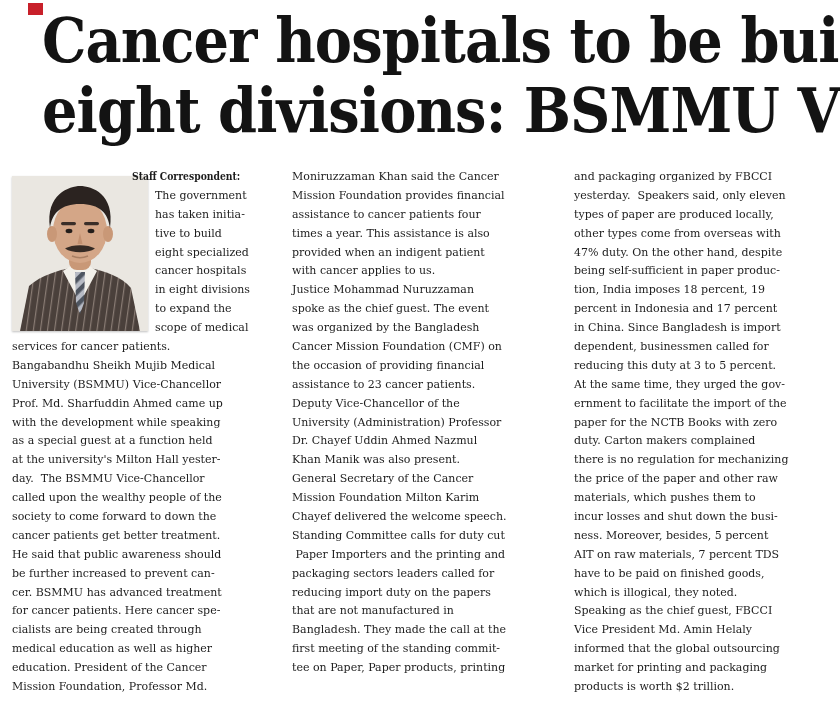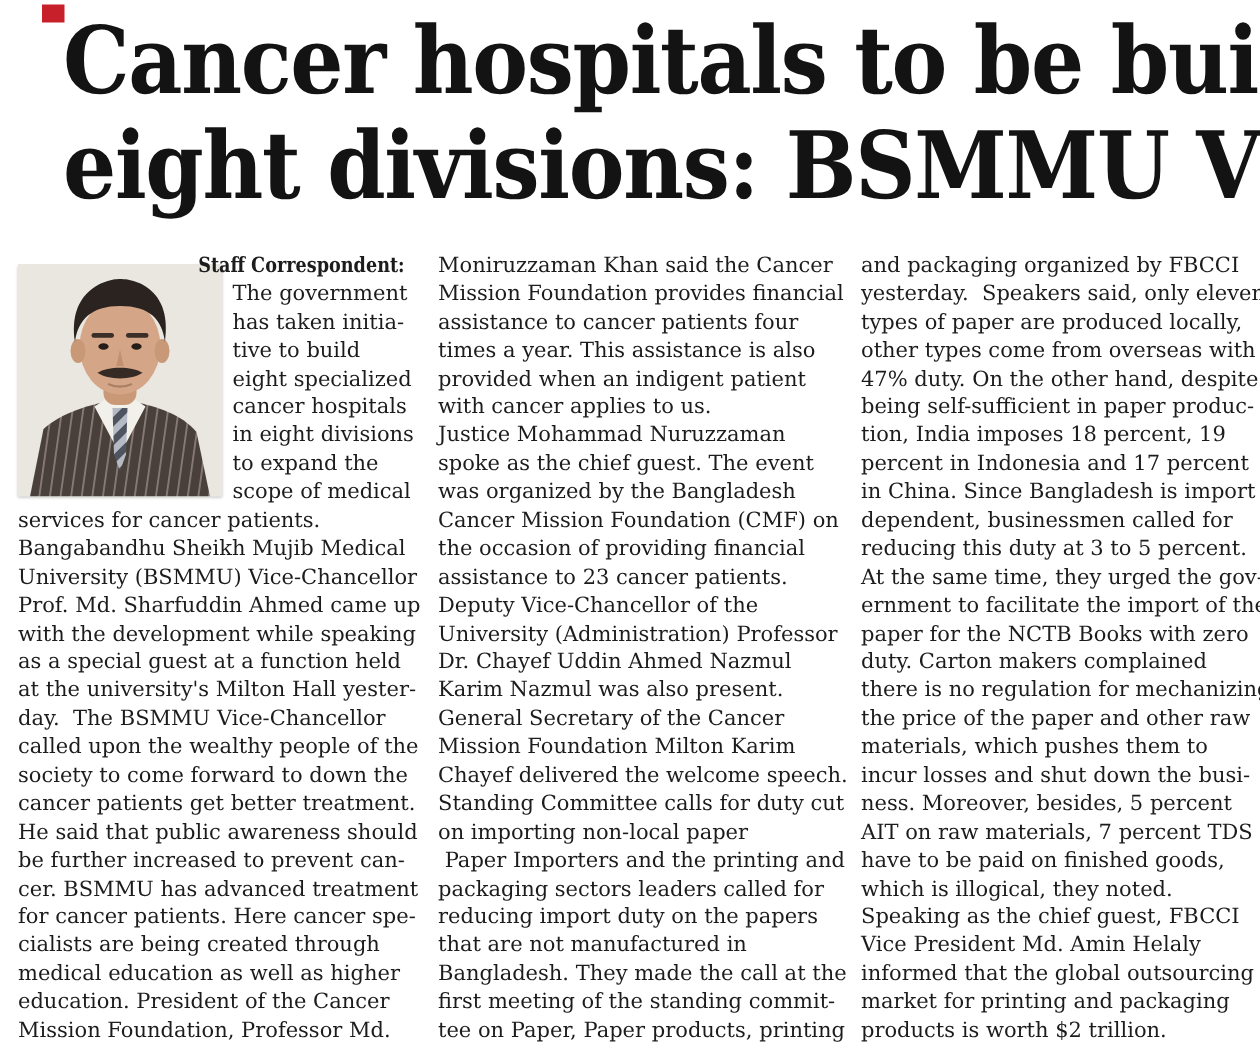--- a/index.html
+++ b/index.html
@@ -29,21 +29,21 @@
     font-size: 62px;
     line-height: 70px;
     letter-spacing: -1px;
     white-space: pre;
     transform: scaleX(0.9);
     transform-origin: 50% 50%;
   }
   .col {
     position: absolute;
     top: 168px;
-    font-size: 14px;
+    font-size: 11px;
     line-height: 18.9px;
     color: #1c1c1c;
   }
   #col1 { left: 12px;  width: 268px; }
   #col2 { left: 292px; width: 272px; }
   #col3 { left: 574px; width: 266px; }
   .tline { white-space: pre; height: 18.9px; overflow: visible; }
   .byline {
     font-weight: bold;
     white-space: pre;
@@ -145,26 +145,25 @@
         <div class="tline">with cancer applies to us.</div>
         <div class="tline">Justice Mohammad Nuruzzaman</div>
         <div class="tline">spoke as the chief guest. The event</div>
         <div class="tline">was organized by the Bangladesh</div>
         <div class="tline">Cancer Mission Foundation (CMF) on</div>
         <div class="tline">the occasion of providing financial</div>
         <div class="tline">assistance to 23 cancer patients.</div>
         <div class="tline">Deputy Vice-Chancellor of the</div>
         <div class="tline">University (Administration) Professor</div>
         <div class="tline">Dr. Chayef Uddin Ahmed Nazmul</div>
-        <div class="tline">Karim Nazmul was also present.</div>
+        <div class="tline">Khan Manik was also present.</div>
         <div class="tline">General Secretary of the Cancer</div>
         <div class="tline">Mission Foundation Milton Karim</div>
         <div class="tline">Chayef delivered the welcome speech.</div>
         <div class="tline">Standing Committee calls for duty cut</div>
-        <div class="tline">on importing non-local paper</div>
         <div class="tline"> Paper Importers and the printing and</div>
         <div class="tline">packaging sectors leaders called for</div>
         <div class="tline">reducing import duty on the papers</div>
         <div class="tline">that are not manufactured in</div>
         <div class="tline">Bangladesh. They made the call at the</div>
         <div class="tline">first meeting of the standing commit-</div>
         <div class="tline">tee on Paper, Paper products, printing</div>
       </div>
   </div>
 

